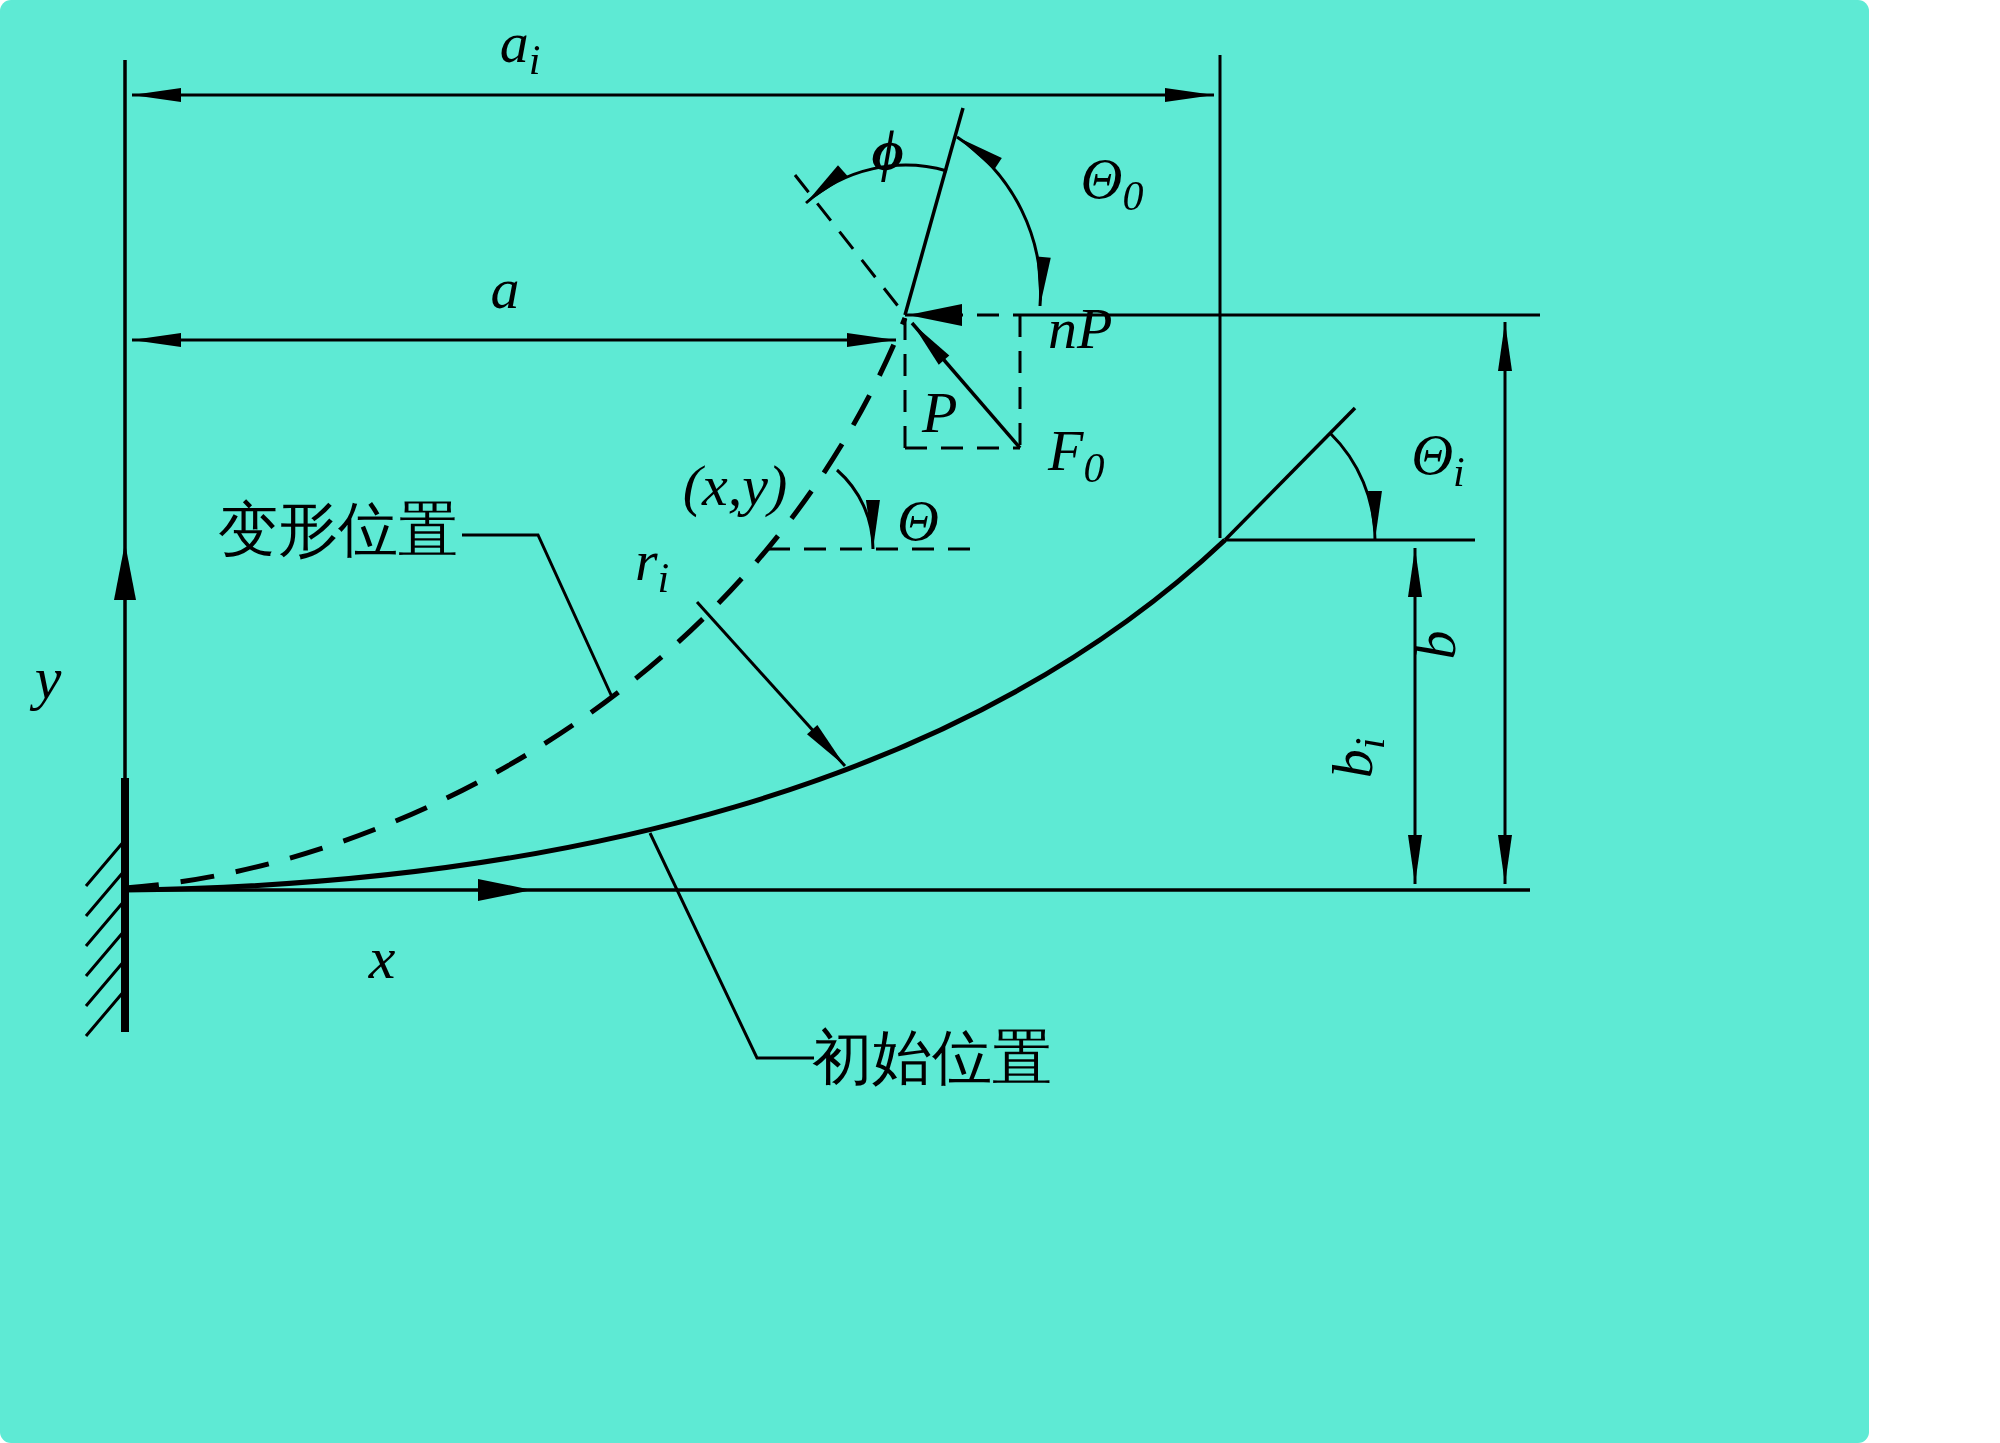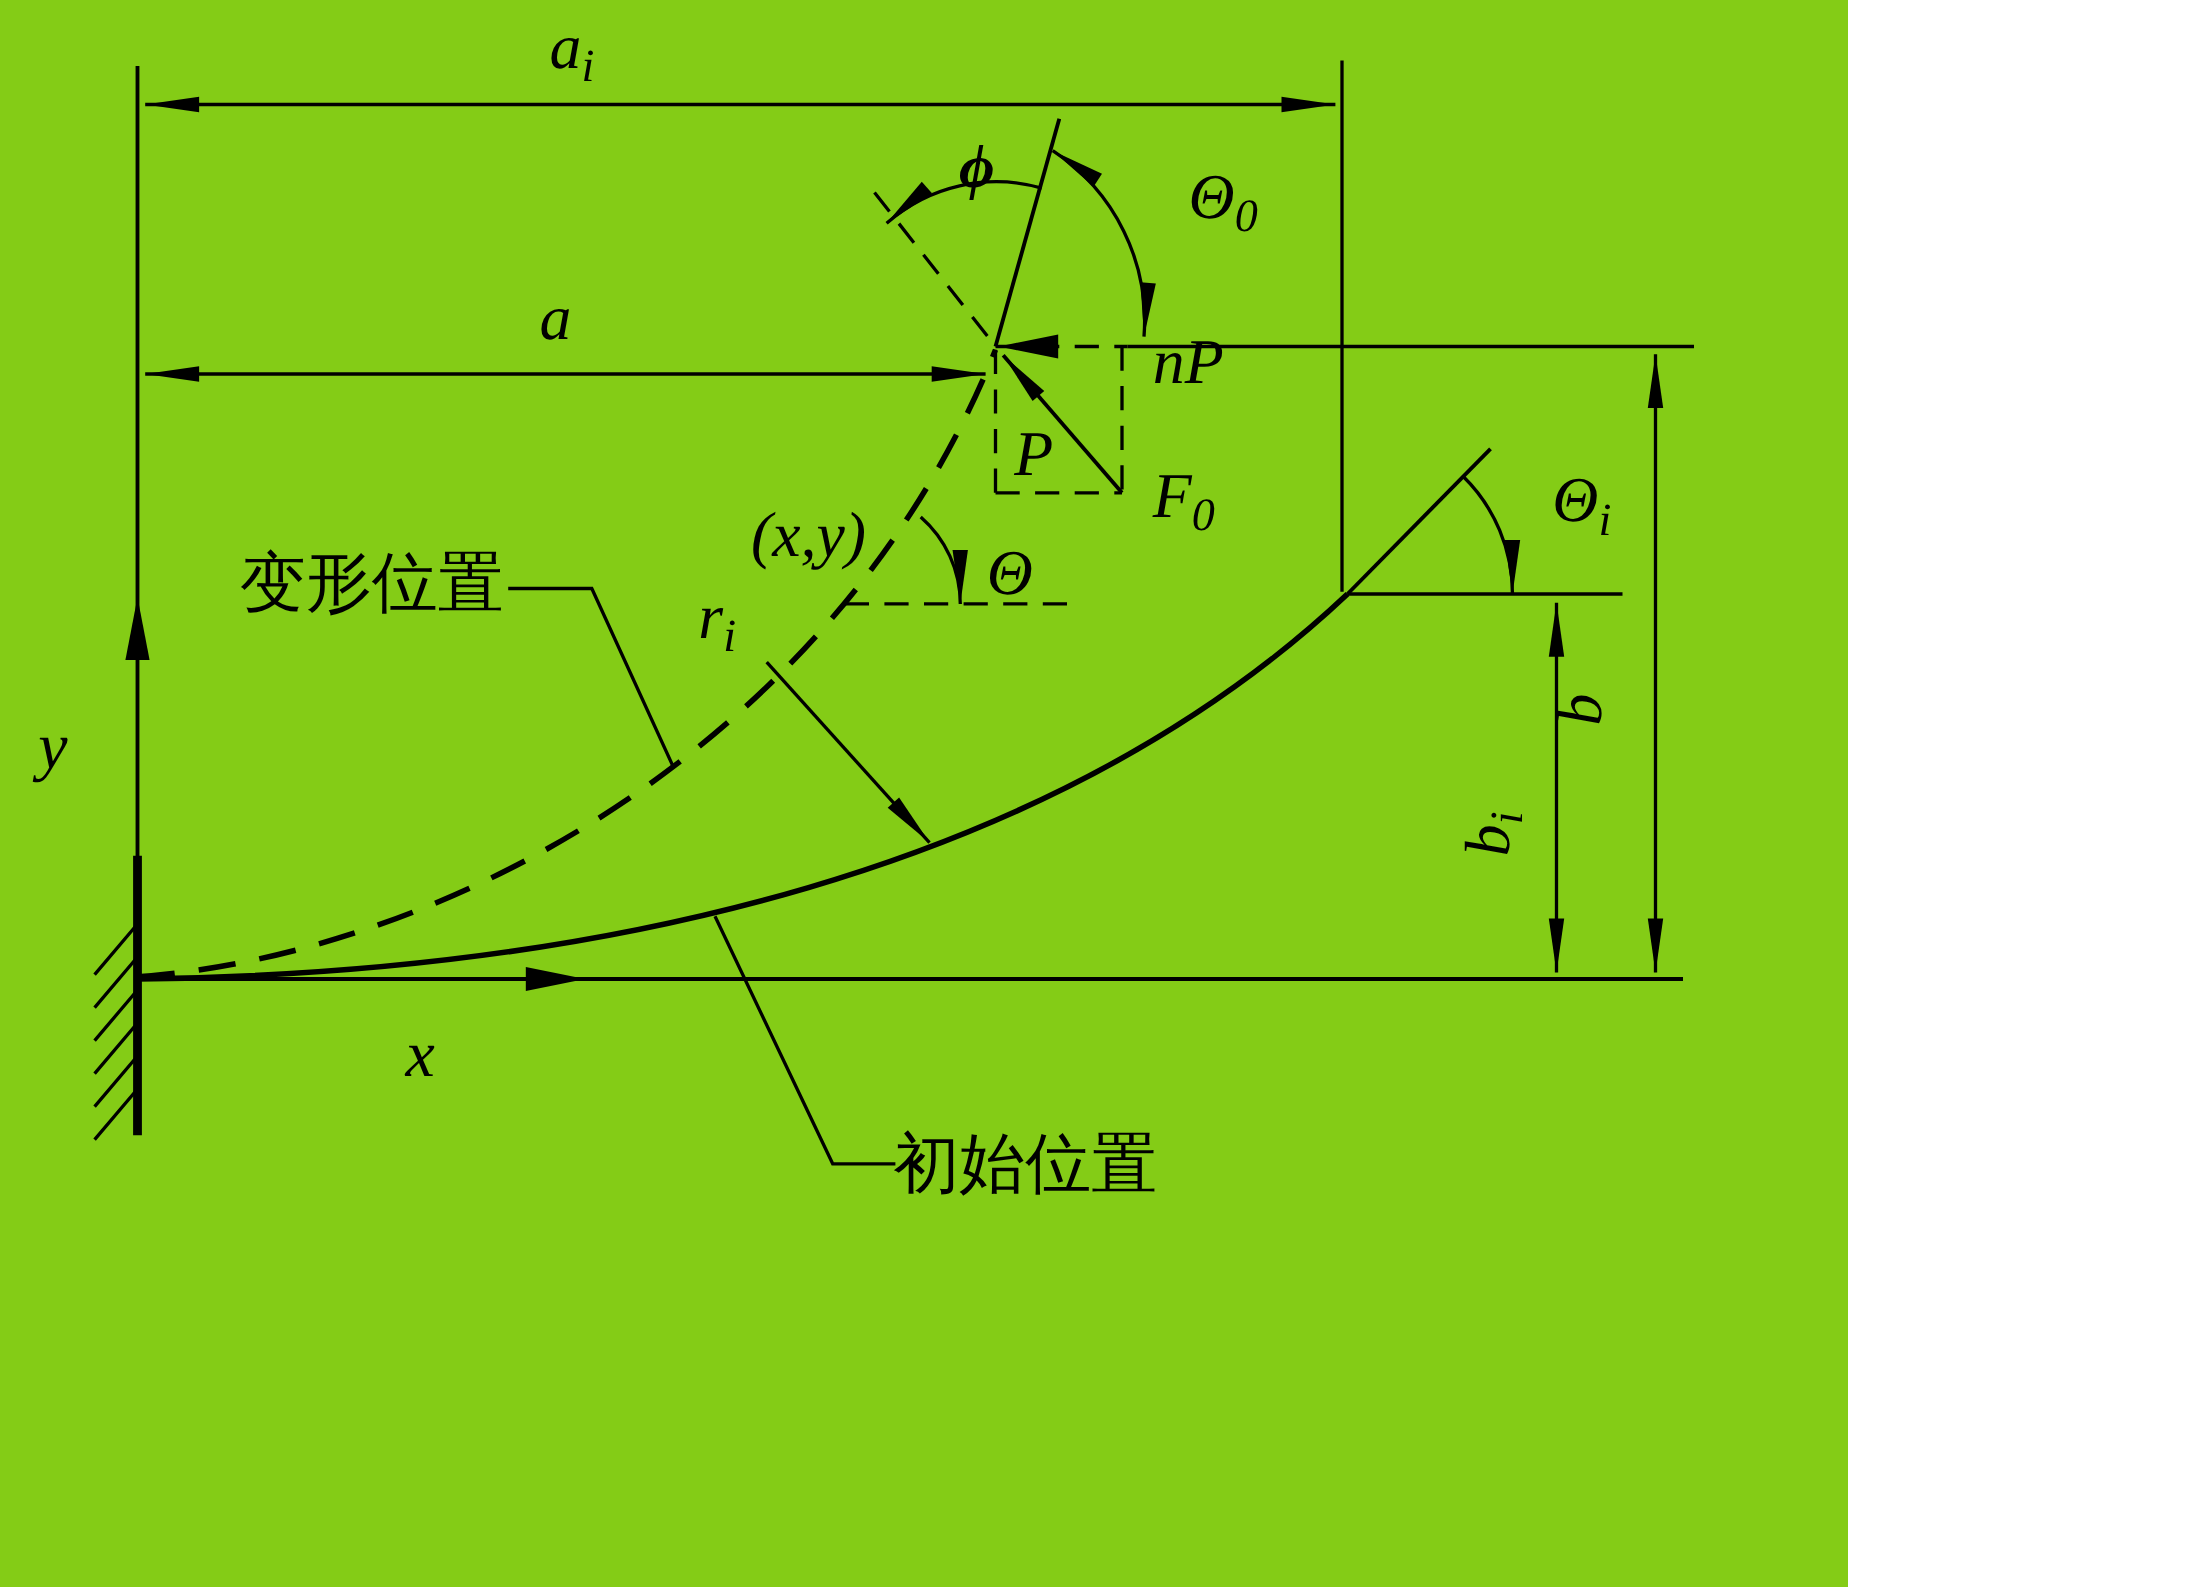--- a/index.html
+++ b/index.html
@@ -1,16 +1,16 @@
 <!DOCTYPE html>
 <html><head>
 <meta charset="utf-8">
 <style>
   html, body { margin: 0; padding: 0; background: #ffffff; }
-  .stage { width: 1680px; height: 1443px; position: relative; background: #84cc16; }
+  .stage { width: 1869px; height: 1443px; position: relative; background: #5eead4; border-radius: 11px; }
   svg { display: block; }
   .math  { font-family: "Liberation Serif", "DejaVu Serif", serif; font-style: italic; fill: #000; }
   .cjk   { font-family: "Liberation Serif", "DejaVu Serif", serif; font-style: normal; fill: #000; }
   .stroke    { stroke: #000; fill: none; }
   .thin      { stroke-width: 3; }
   .mid       { stroke-width: 3.5; }
   .curve     { stroke-width: 5; }
   .dashlong  { stroke-dasharray: 34 22; }
   .dashshort { stroke-dasharray: 22 14; }
 </style>

